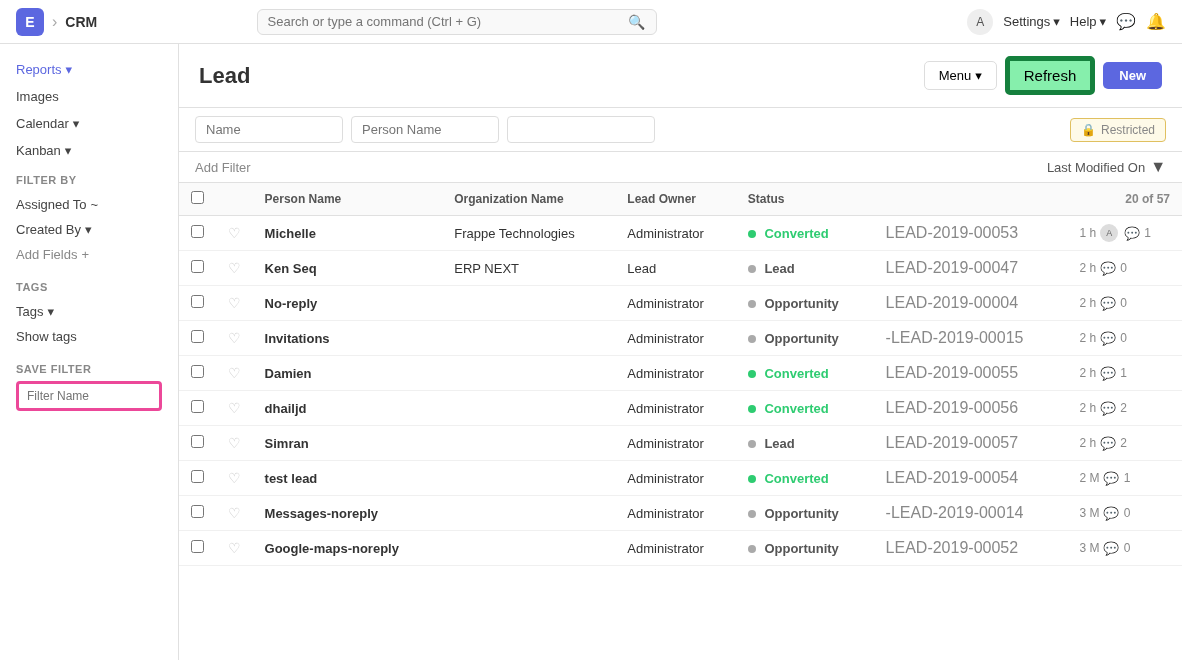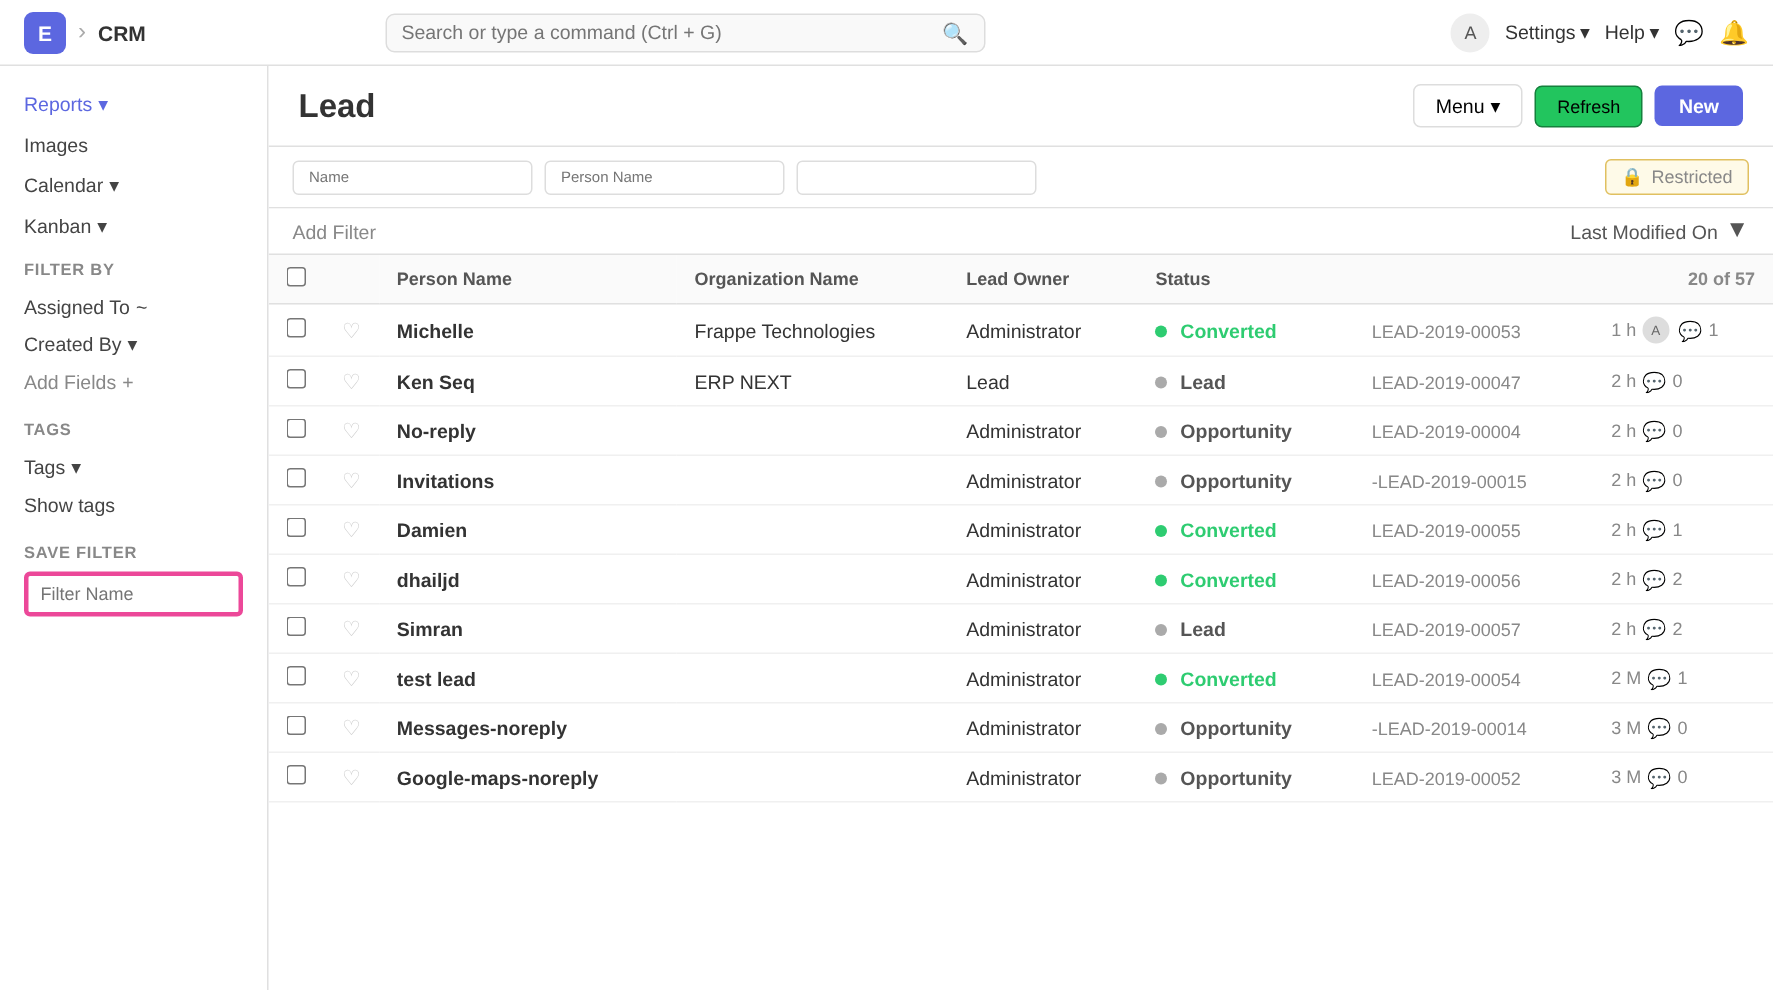--- a/index.html
+++ b/index.html
@@ -71,39 +71,39 @@
       display: flex; align-items: center; justify-content: space-between;
       padding: 12px 20px; background: #fff; border-bottom: 1px solid #e0e0e0;
     }
     .page-title { font-size: 22px; font-weight: 600; color: #333; }
     .header-actions { display: flex; align-items: center; gap: 8px; }
     .menu-btn {
       padding: 6px 14px; border: 1px solid #ddd; border-radius: 5px; background: #fff;
       font-size: 13px; cursor: pointer; display: flex; align-items: flex-start; gap: 4px;
     }
     .refresh-btn {
-      padding: 6px 14px; border: 1px solid #15803d; border-radius: 5px; background: #22c55e;
-      font-size: 12px; cursor: pointer;
+      padding: 6px 14px; border: 5px solid #15803d; border-radius: 5px; background: #86efac;
+      font-size: 15px; cursor: pointer;
     }
     .new-btn {
       padding: 6px 16px; background: #5c67e0; color: #fff; border: none; border-radius: 5px;
       font-size: 13px; font-weight: 600; cursor: pointer;
     }
 
     
     .list-area { flex: 1; display: flex; flex-direction: column; overflow: hidden; }
 
     
     .filters-bar {
       background: #fff; border-bottom: 1px solid #e0e0e0;
       padding: 8px 16px; display: flex; align-items: center; gap: 8px;
     }
     .filter-input {
       padding: 5px 10px; border: 1px solid #ddd; border-radius: 4px;
-      font-size: 10px; color: #555; outline: none; width: 160px;
+      font-size: 13px; color: #555; outline: none; width: 148px;
     }
     .restricted-badge {
       margin-left: auto; display: flex; align-items: center; gap: 5px;
       padding: 4px 10px; border: 1px solid #e0c060; border-radius: 4px;
       background: #fefae8; color: #888; font-size: 12px;
     }
 
     
     .add-filter-row {
       display: flex; align-items: center; justify-content: space-between;
@@ -131,21 +131,21 @@
     .row-count { text-align: right; color: #888; font-size: 12px; }
 
     .status-dot { display: inline-block; width: 8px; height: 8px; border-radius: 50%; margin-right: 5px; }
     .dot-green { background: #2ecc71; }
     .dot-gray { background: #aaa; }
 
     .status-converted { color: #2ecc71; font-weight: 600; }
     .status-lead { color: #555; font-weight: 600; }
     .status-opportunity { color: #555; font-weight: 600; }
 
-    .lead-id { color: #888; font-size: 12px; }
+    .lead-id { color: #888; font-size: 16px; }
     .time-col { color: #888; font-size: 12px; white-space: nowrap; }
 
     .comment-cell { display: flex; align-items: center; gap: 4px; color: #888; font-size: 12px; white-space: nowrap; }
     .comment-icon { font-size: 13px; }
 
     .user-avatar-mini {
       width: 18px; height: 18px; border-radius: 50%; background: #ddd;
       display: inline-flex; align-items: center; justify-content: center;
       font-size: 9px; color: #666; margin-right: 2px;
     }

